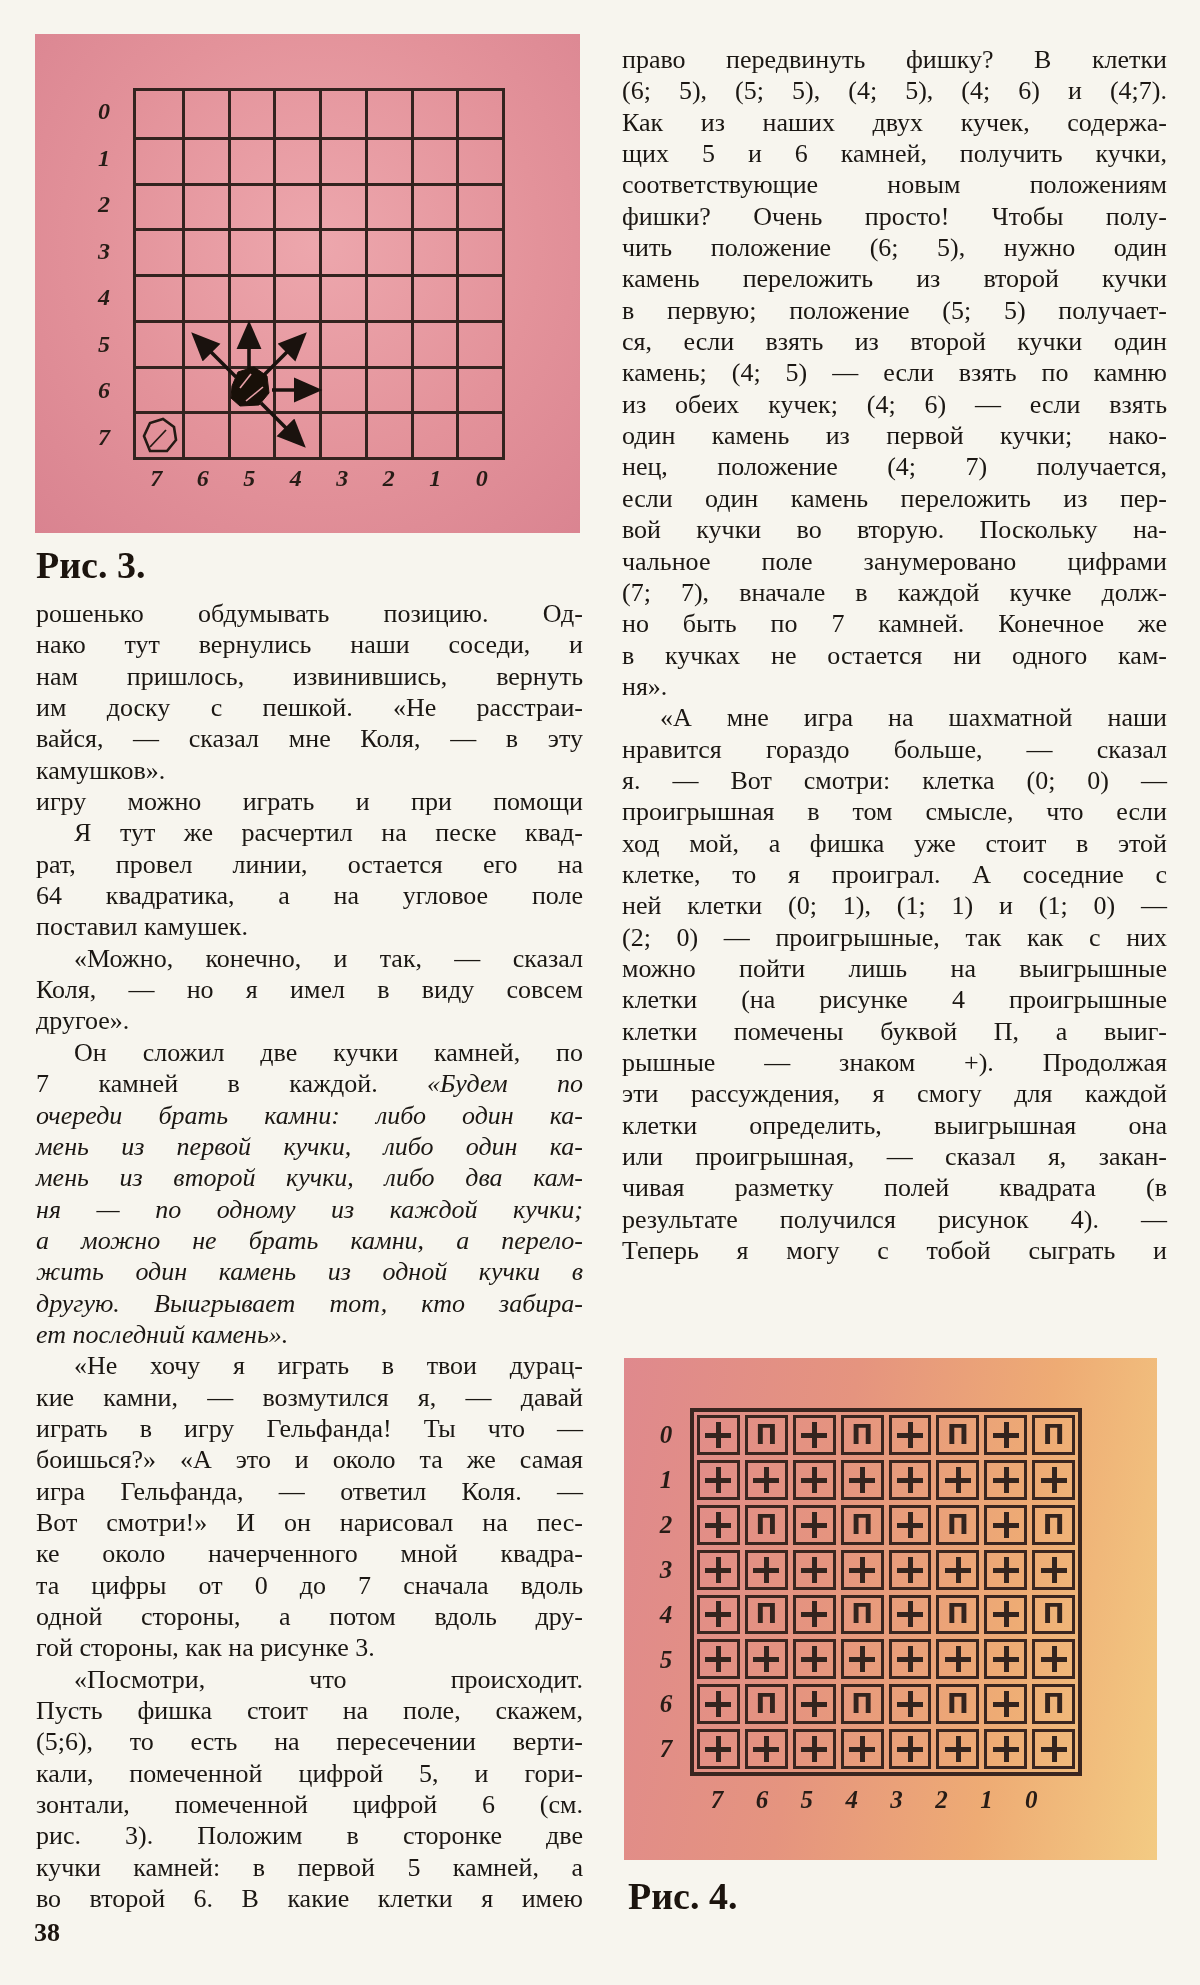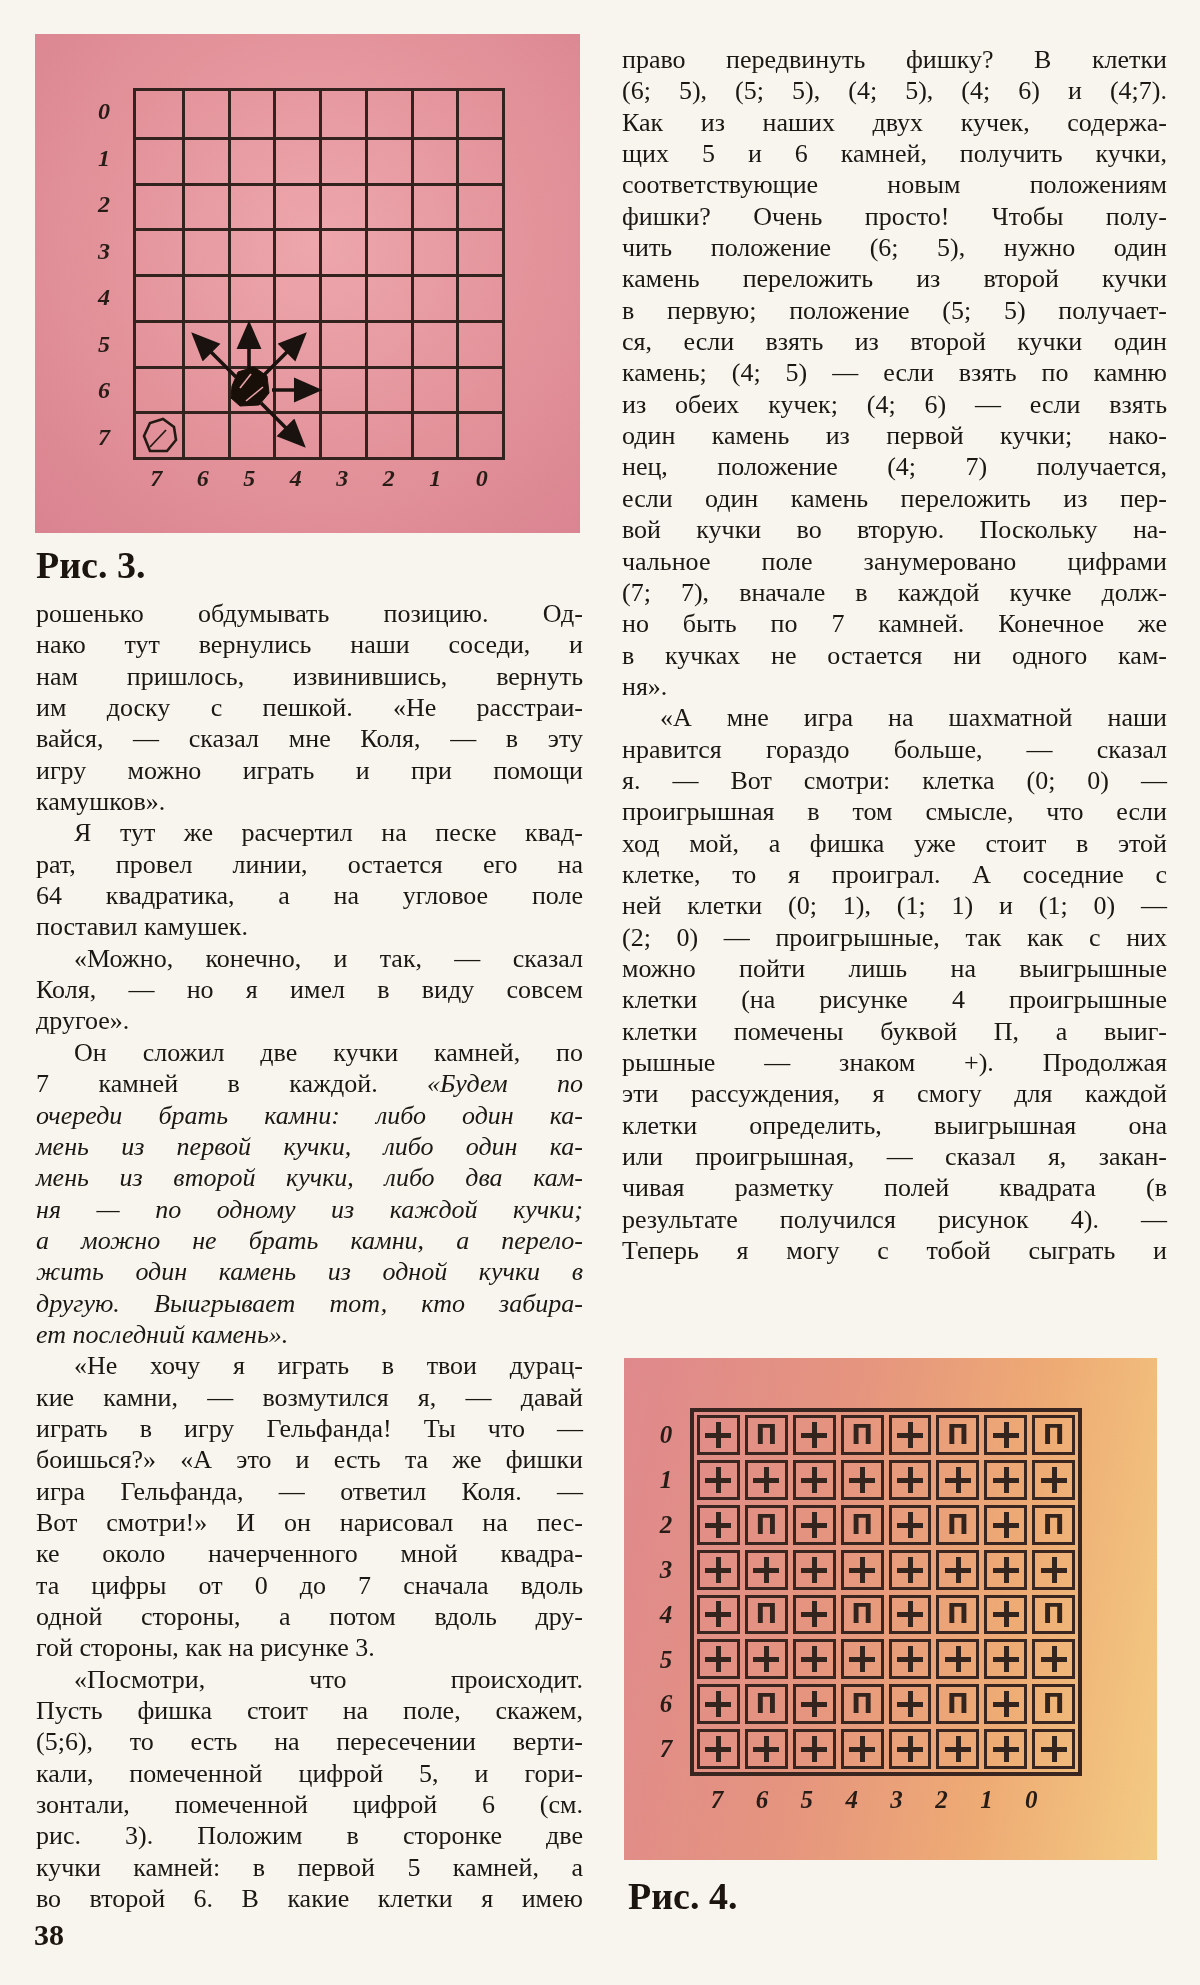--- a/index.html
+++ b/index.html
@@ -41,21 +41,21 @@
   .f4c{border:3px solid #3a2620;display:flex;align-items:center;justify-content:center}
   .sym-p{font-family:"DejaVu Sans",sans-serif;font-weight:600;font-size:26px;color:#33241e;line-height:1}
   .plus{position:relative;width:26px;height:26px;display:inline-block}
   .plus::before,.plus::after{content:"";position:absolute;background:#33241e}
   .plus::before{left:0;top:11px;width:26px;height:5px}
   .plus::after{left:11px;top:0;width:5px;height:26px}
   
   .caption{position:absolute;font-weight:bold;font-size:38px;color:#1c140e}
   #cap3{left:36px;top:543px}
   #cap4{left:628px;top:1874px}
-  #pagenum{position:absolute;left:34px;top:1918px;font-weight:bold;font-size:30px;color:#1c140e}
+  #pagenum{position:absolute;left:34px;top:1918px;font-weight:bold;font-size:26px;color:#1c140e}
   
   .col{position:absolute}
   #col-left{left:36px;top:598px;width:547px}
   #col-right{left:622px;top:44px;width:545px}
   .line{
     font-size:26px;line-height:31.35px;
     text-align:justify;text-align-last:justify;
   }
   .line.end{text-align-last:left}
   .line.ind{padding-left:38px}
@@ -176,43 +176,43 @@
   </svg>
 </div>
 <div id="cap3" class="caption">Рис. 3.</div>
 
 <div id="col-left" class="col">
     <div class="line"><span>рошенько обдумывать позицию. Од-</span></div>
     <div class="line"><span>нако тут вернулись наши соседи, и</span></div>
     <div class="line"><span>нам пришлось, извинившись, вернуть</span></div>
     <div class="line"><span>им доску с пешкой. «Не расстраи-</span></div>
     <div class="line"><span>вайся, — сказал мне Коля, — в эту</span></div>
+    <div class="line end"><span>камушков».</span></div>
     <div class="line"><span>игру можно играть и при помощи</span></div>
-    <div class="line end"><span>камушков».</span></div>
     <div class="line ind"><span>Я тут же расчертил на песке квад-</span></div>
     <div class="line"><span>рат, провел линии, остается его на</span></div>
     <div class="line"><span>64 квадратика, а на угловое поле</span></div>
     <div class="line end"><span>поставил камушек.</span></div>
     <div class="line ind"><span>«Можно, конечно, и так, — сказал</span></div>
     <div class="line"><span>Коля, — но я имел в виду совсем</span></div>
     <div class="line end"><span>другое».</span></div>
     <div class="line ind"><span>Он сложил две кучки камней, по</span></div>
     <div class="line"><span>7 камней в каждой. </span><span class="it">«Будем по</span></div>
     <div class="line"><span class="it">очереди брать камни: либо один ка-</span></div>
     <div class="line"><span class="it">мень из первой кучки, либо один ка-</span></div>
     <div class="line"><span class="it">мень из второй кучки, либо два кам-</span></div>
     <div class="line"><span class="it">ня — по одному из каждой кучки;</span></div>
     <div class="line"><span class="it">а можно не брать камни, а перело-</span></div>
     <div class="line"><span class="it">жить один камень из одной кучки в</span></div>
     <div class="line"><span class="it">другую. Выигрывает тот, кто забира-</span></div>
     <div class="line end"><span class="it">ет последний камень».</span></div>
     <div class="line ind"><span>«Не хочу я играть в твои дурац-</span></div>
     <div class="line"><span>кие камни, — возмутился я, — давай</span></div>
     <div class="line"><span>играть в игру Гельфанда! Ты что —</span></div>
-    <div class="line"><span>боишься?» «А это и есть та же фишки</span></div>
+    <div class="line"><span>боишься?» «А это и около та же самая</span></div>
     <div class="line"><span>игра Гельфанда, — ответил Коля. —</span></div>
     <div class="line"><span>Вот смотри!» И он нарисовал на пес-</span></div>
     <div class="line"><span>ке около начерченного мной квадра-</span></div>
     <div class="line"><span>та цифры от 0 до 7 сначала вдоль</span></div>
     <div class="line"><span>одной стороны, а потом вдоль дру-</span></div>
     <div class="line end"><span>гой стороны, как на рисунке 3.</span></div>
     <div class="line ind"><span>«Посмотри, что происходит.</span></div>
     <div class="line"><span>Пусть фишка стоит на поле, скажем,</span></div>
     <div class="line"><span>(5;6), то есть на пересечении верти-</span></div>
     <div class="line"><span>кали, помеченной цифрой 5, и гори-</span></div>

